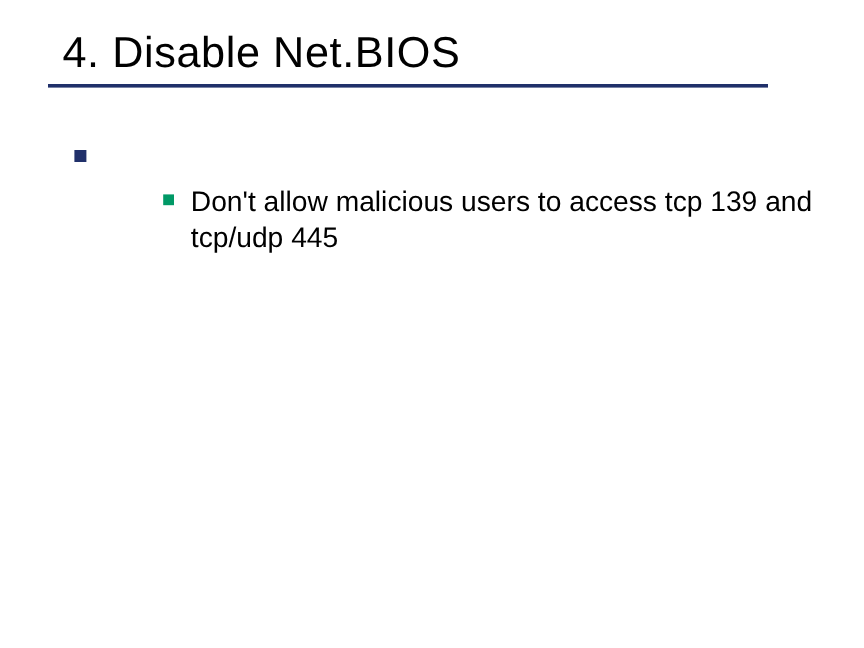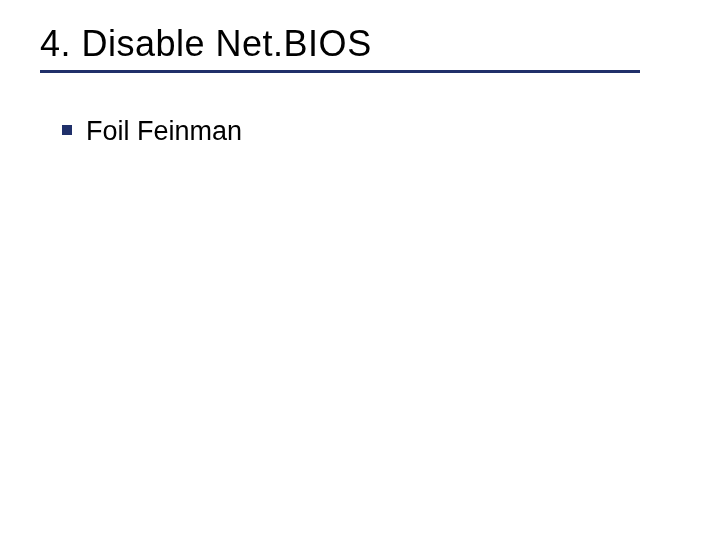--- a/index.html
+++ b/index.html
@@ -16,21 +16,21 @@
     position: relative;
     width: 720px;
     height: 540px;
     box-sizing: border-box;
     padding: 24px 40px 0 40px;
   }
   .title {
     font-size: 36px;
     font-weight: 400;
     letter-spacing: 0.5px;
-    margin: 0 0 6px 0;
+    margin: 0 0 6px 12px;
     line-height: 1.1;
   }
   .title-rule {
     width: 600px;
     height: 3px;
     background: #20306a;
     margin-bottom: 42px;
   }
   .lvl1 {
     margin-left: 22px;
@@ -79,20 +79,23 @@
 <body>
 
 <div class="slide">
 
   <h1 class="title">4. Disable Net.BIOS</h1>
   <div class="title-rule"></div>
 
   <div class="lvl1">
     <div class="lvl1-row">
       <div class="bullet-sq bullet-lvl1"></div>
-      <div class="text-lvl1">Foil Feinman</div>
     </div>
   </div>
 
   <div class="lvl2">
+    <div class="lvl2-row">
+      <div class="bullet-sq bullet-lvl2"></div>
+      <div class="text-lvl2">Don't allow malicious users to access tcp 139 and tcp/udp 445</div>
+    </div>
   </div>
 
 </div>
 
 </body></html>

